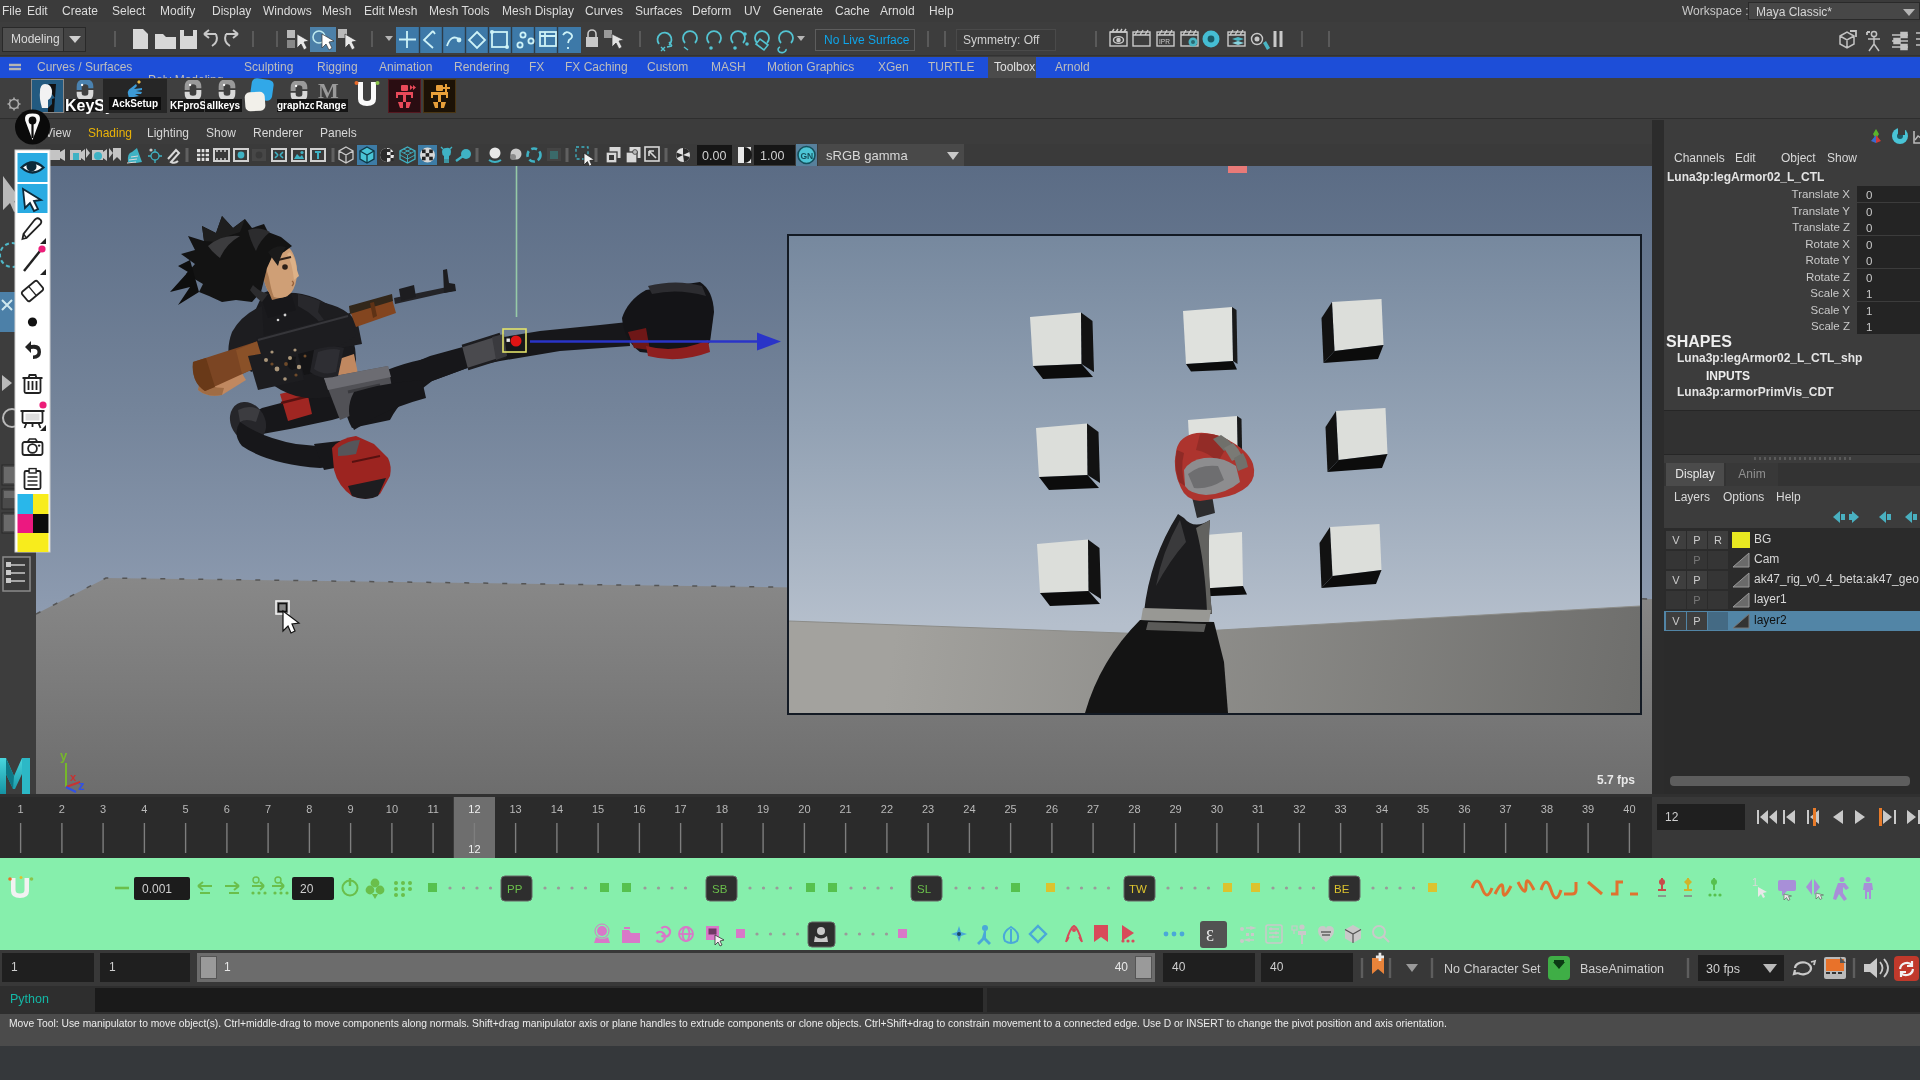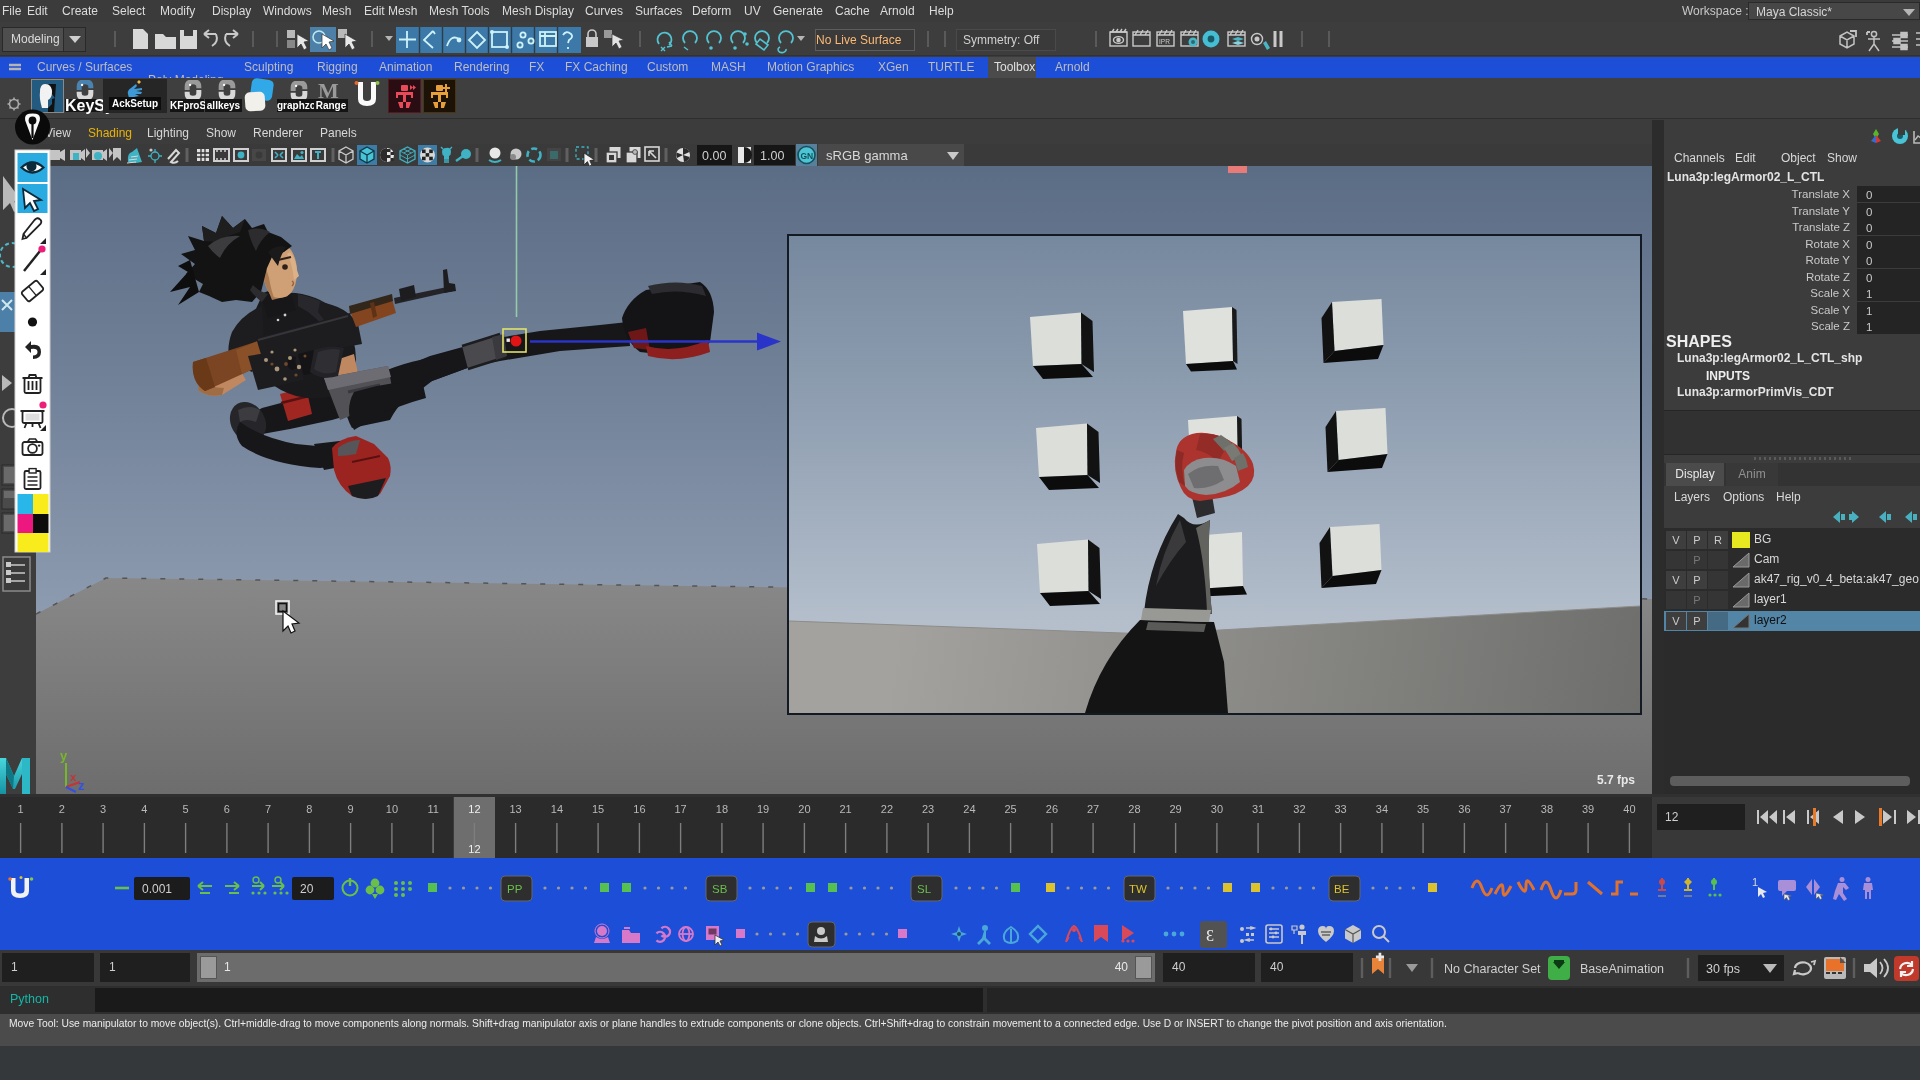--- a/index.html
+++ b/index.html
@@ -179,21 +179,21 @@
               <rect x="2" y="7.5" width="6" height="5" fill="#c2c2c2"></rect>
               <rect x="9" y="13.5" width="6" height="5" fill="#c2c2c2"></rect>
             </g>
           <g transform="translate(1916,9)">
               <path d="M0,2 l4,0 M0,8 l4,0 M0,14 l4,0"></path>
             </g>
         </g>
       </g>
     </svg>
     <div class="abs" style="left:815px;top:7px;width:100px;height:22px;background:#3a3a3a;border:1px solid #5d5d5d;">
-      <div class="abs txt" style="left:0;top:3px;color:#fdba74;">No Live Surface</div>
+      <div class="abs txt" style="left:8px;top:3px;color:#0ea5e9;">No Live Surface</div>
     </div>
     <div class="abs" style="left:956px;top:7px;width:100px;height:22px;background:#3a3a3a;border:1px solid #4a4a4a;">
       <div class="abs txt" style="left:6px;top:3px;color:#d0d0d0;">Symmetry: Off</div>
     </div>
   </div>
 
   <div class="abs" id="shelftabs" style="left:0;top:57px;width:1920px;height:21px;background:#1d4ed8;">
     <svg class="abs" style="left:6px;top:3px;" width="24" height="16" viewBox="0 0 24 16">
       <path d="M3,5 l12,0 M3,9 l12,0" stroke="#b5b5b5" stroke-width="2.4"></path>
     </svg>
@@ -964,21 +964,21 @@
         <path d="M52,5 l0,14 l2,0 l0,-14 z M64,5 l-9,7 l9,7 z"></path>
         <rect x="58" y="3" width="3" height="18" fill="#e87b2a"></rect>
         <path d="M88,5 l-10,7 l10,7 z"></path>
         <path d="M100,5 l10,7 l-10,7 z"></path>
         <path d="M128,5 l9,7 l-9,7 z M139,5 l0,14 l2,0 l0,-14 z"></path>
         <rect x="124" y="3" width="3" height="18" fill="#e87b2a"></rect>
         <path d="M152,5 l9,7 l-9,7 z M163,5 l0,14 l2,0 l0,-14 z"></path>
       </g>
     </svg>
   </div>
-  <div class="abs" id="animbot" style="left:0;top:858px;width:1920px;height:92px;background:#1d4ed8;">
+  <div class="abs" id="animbot" style="left:0;top:858px;width:1920px;height:92px;background:#86efac;">
     <svg class="abs" style="left:0;top:16px;" width="1920" height="30" viewBox="0 0 1920 30">
       <path d="M115,14 l14,0" stroke="#6abf4b" stroke-width="2.6"></path>
       <rect x="134" y="3" width="56" height="23" rx="2" fill="#1c1c1c"></rect>
       <text x="142" y="19" font-size="12" fill="#d0d0d0" font-family="Liberation Sans">0.001</text>
       <g stroke="#6abf4b" stroke-width="2" fill="none">
         <path d="M198,12 l14,0 M198,12 l5,-4 M198,12 l5,4 M200,19 l10,0"></path>
         <path d="M239,12 l-14,0 M239,12 l-5,-4 M239,12 l-5,4 M229,19 l10,0"></path>
         <path d="M264,12 l-12,0 M264,12 l-4,-4 M264,12 l-4,4"></path>
         <path d="M272,12 l12,0 M284,12 l-4,-4 M284,12 l-4,4"></path>
       </g>

